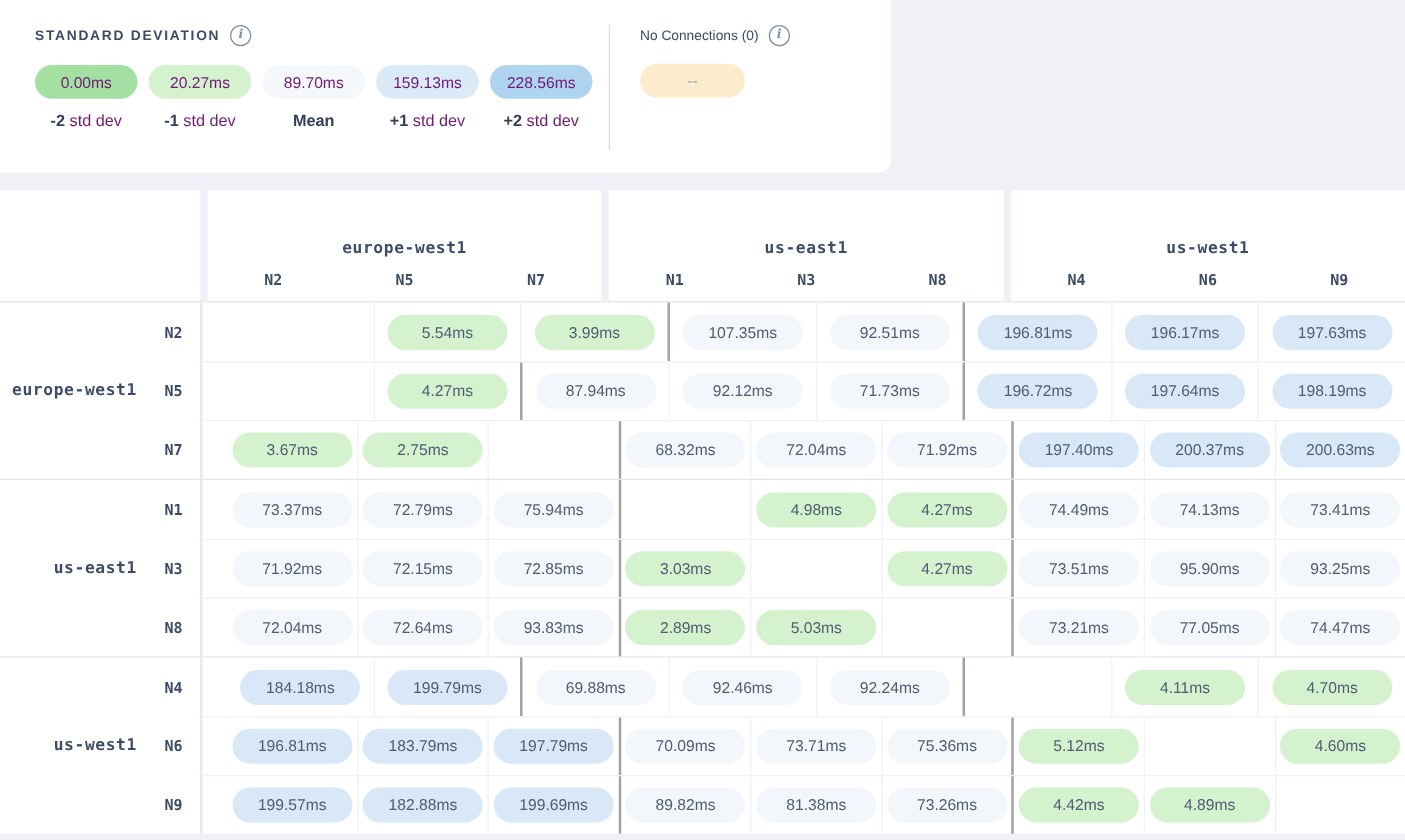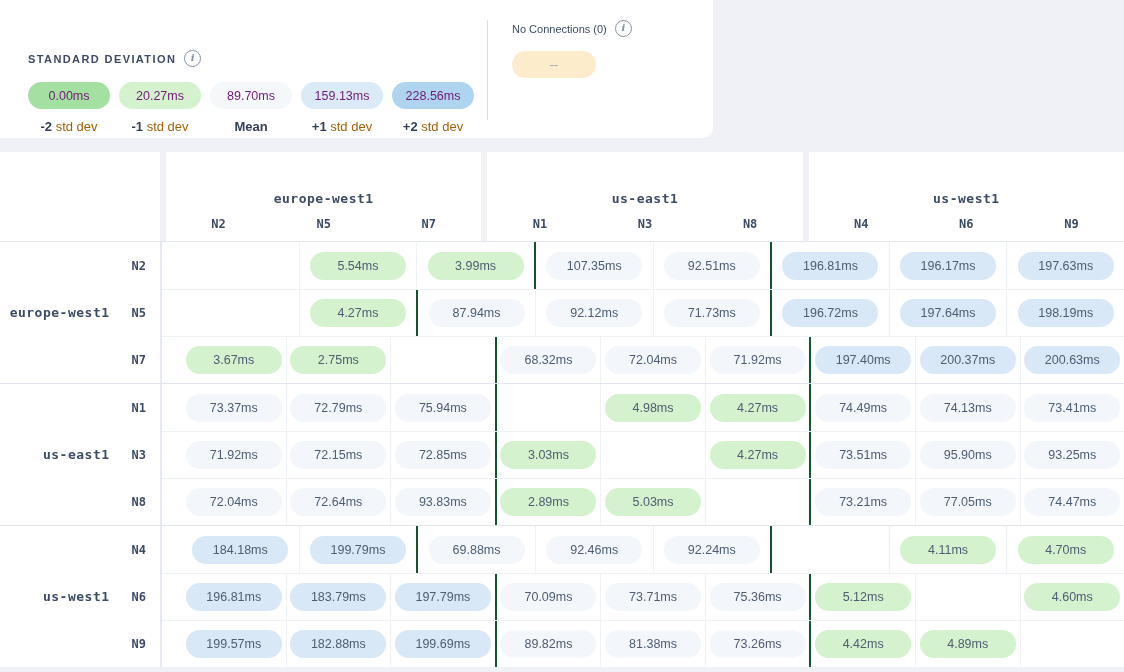--- a/index.html
+++ b/index.html
@@ -10,42 +10,42 @@
     color:#3c4a63;
     position:relative;
   }
   
   .legend-card {
     position:absolute; left:0; top:0; width:713px; height:138px;
     background:#ffffff; border-radius:0 0 10px 0;
     display:flex;
   }
   .legend-left { padding:20px 0 0 28px; width:487px; }
-  .legend-title-row { display:flex; align-items:center; gap:8px;margin-top:30px; }
+  .legend-title-row { display:flex; align-items:center; gap:8px; }
   .legend-title {
     font-size:11px; font-weight:bold; letter-spacing:1.4px; color:#3c4a63;
   }
   .info-icon {
     width:17px; height:17px; border:1.5px solid #8291a8; border-radius:50%;
     color:#8291a8; font-size:10px; line-height:14px; text-align:center;
     font-family:"DejaVu Serif",serif; font-style:italic; font-weight:bold;
     display:inline-block; cursor:pointer;
   }
   .pill-row { display:flex; gap:9px; margin-top:15px; }
   .legend-pill {
     width:82px; height:27px; border-radius:14px;
     display:flex; align-items:center; justify-content:center;
     font-size:12.5px; color:#701a75;
   }
   .label-row { display:flex; gap:9px; margin-top:10px; }
   .legend-label {
     width:82px; text-align:center; font-size:13px; white-space:nowrap;
   }
   .legend-label b { color:#333f57; font-weight:bold; }
-  .legend-label span.rest { color:#a16207;text-align:center; }
+  .legend-label span.rest { color:#701a75;text-align:center; }
   .legend-divider {
     width:1px; background:#d9dee8; margin:20px 0 18px 0;
   }
   .legend-right { padding:20px 0 0 24px; }
   .nc-title-row { display:flex; align-items:center; gap:8px; }
   .nc-title { font-size:11px; color:#3c4a63; }
   .nc-pill {
     margin-top:14px; width:84px; height:27px; border-radius:14px;
     background:#fdeccb; color:#97a2b2; font-size:12.5px;
     display:flex; align-items:center; justify-content:center;
@@ -73,21 +73,21 @@
   .m-region-label { font-size:13px; letter-spacing:0.5px; }
   .m-node-label { font-size:12px; }
   .m-grid { flex:1; border-left:2px solid #e5e9f1; display:flex; flex-direction:column; }
   .m-row { display:flex; height:47px;padding-left:20px; }
   .m-row + .m-row { border-top:1px solid #eef1f6; }
   .m-cell {
     flex:1; display:flex; align-items:center; justify-content:center;
     border-left:1px solid #eef1f6;
   }
   .m-cell:first-child { border-left:none; }
-  .m-cell.group-start { border-left:2px solid #14532d; }
+  .m-cell.group-start { border-left:2px solid #a3a3a3; }
   .cell-pill {
     width:96px; height:28px; border-radius:14px;
     display:flex; align-items:center; justify-content:center;
     font-size:12.5px; color:#4e5d73; cursor:pointer;
   }
   .pill-green { background:#d4f2cd; }
   .pill-gray  { background:#f3f6fa; }
   .pill-blue  { background:#d8e8f6; }
 </style>
 </head>

